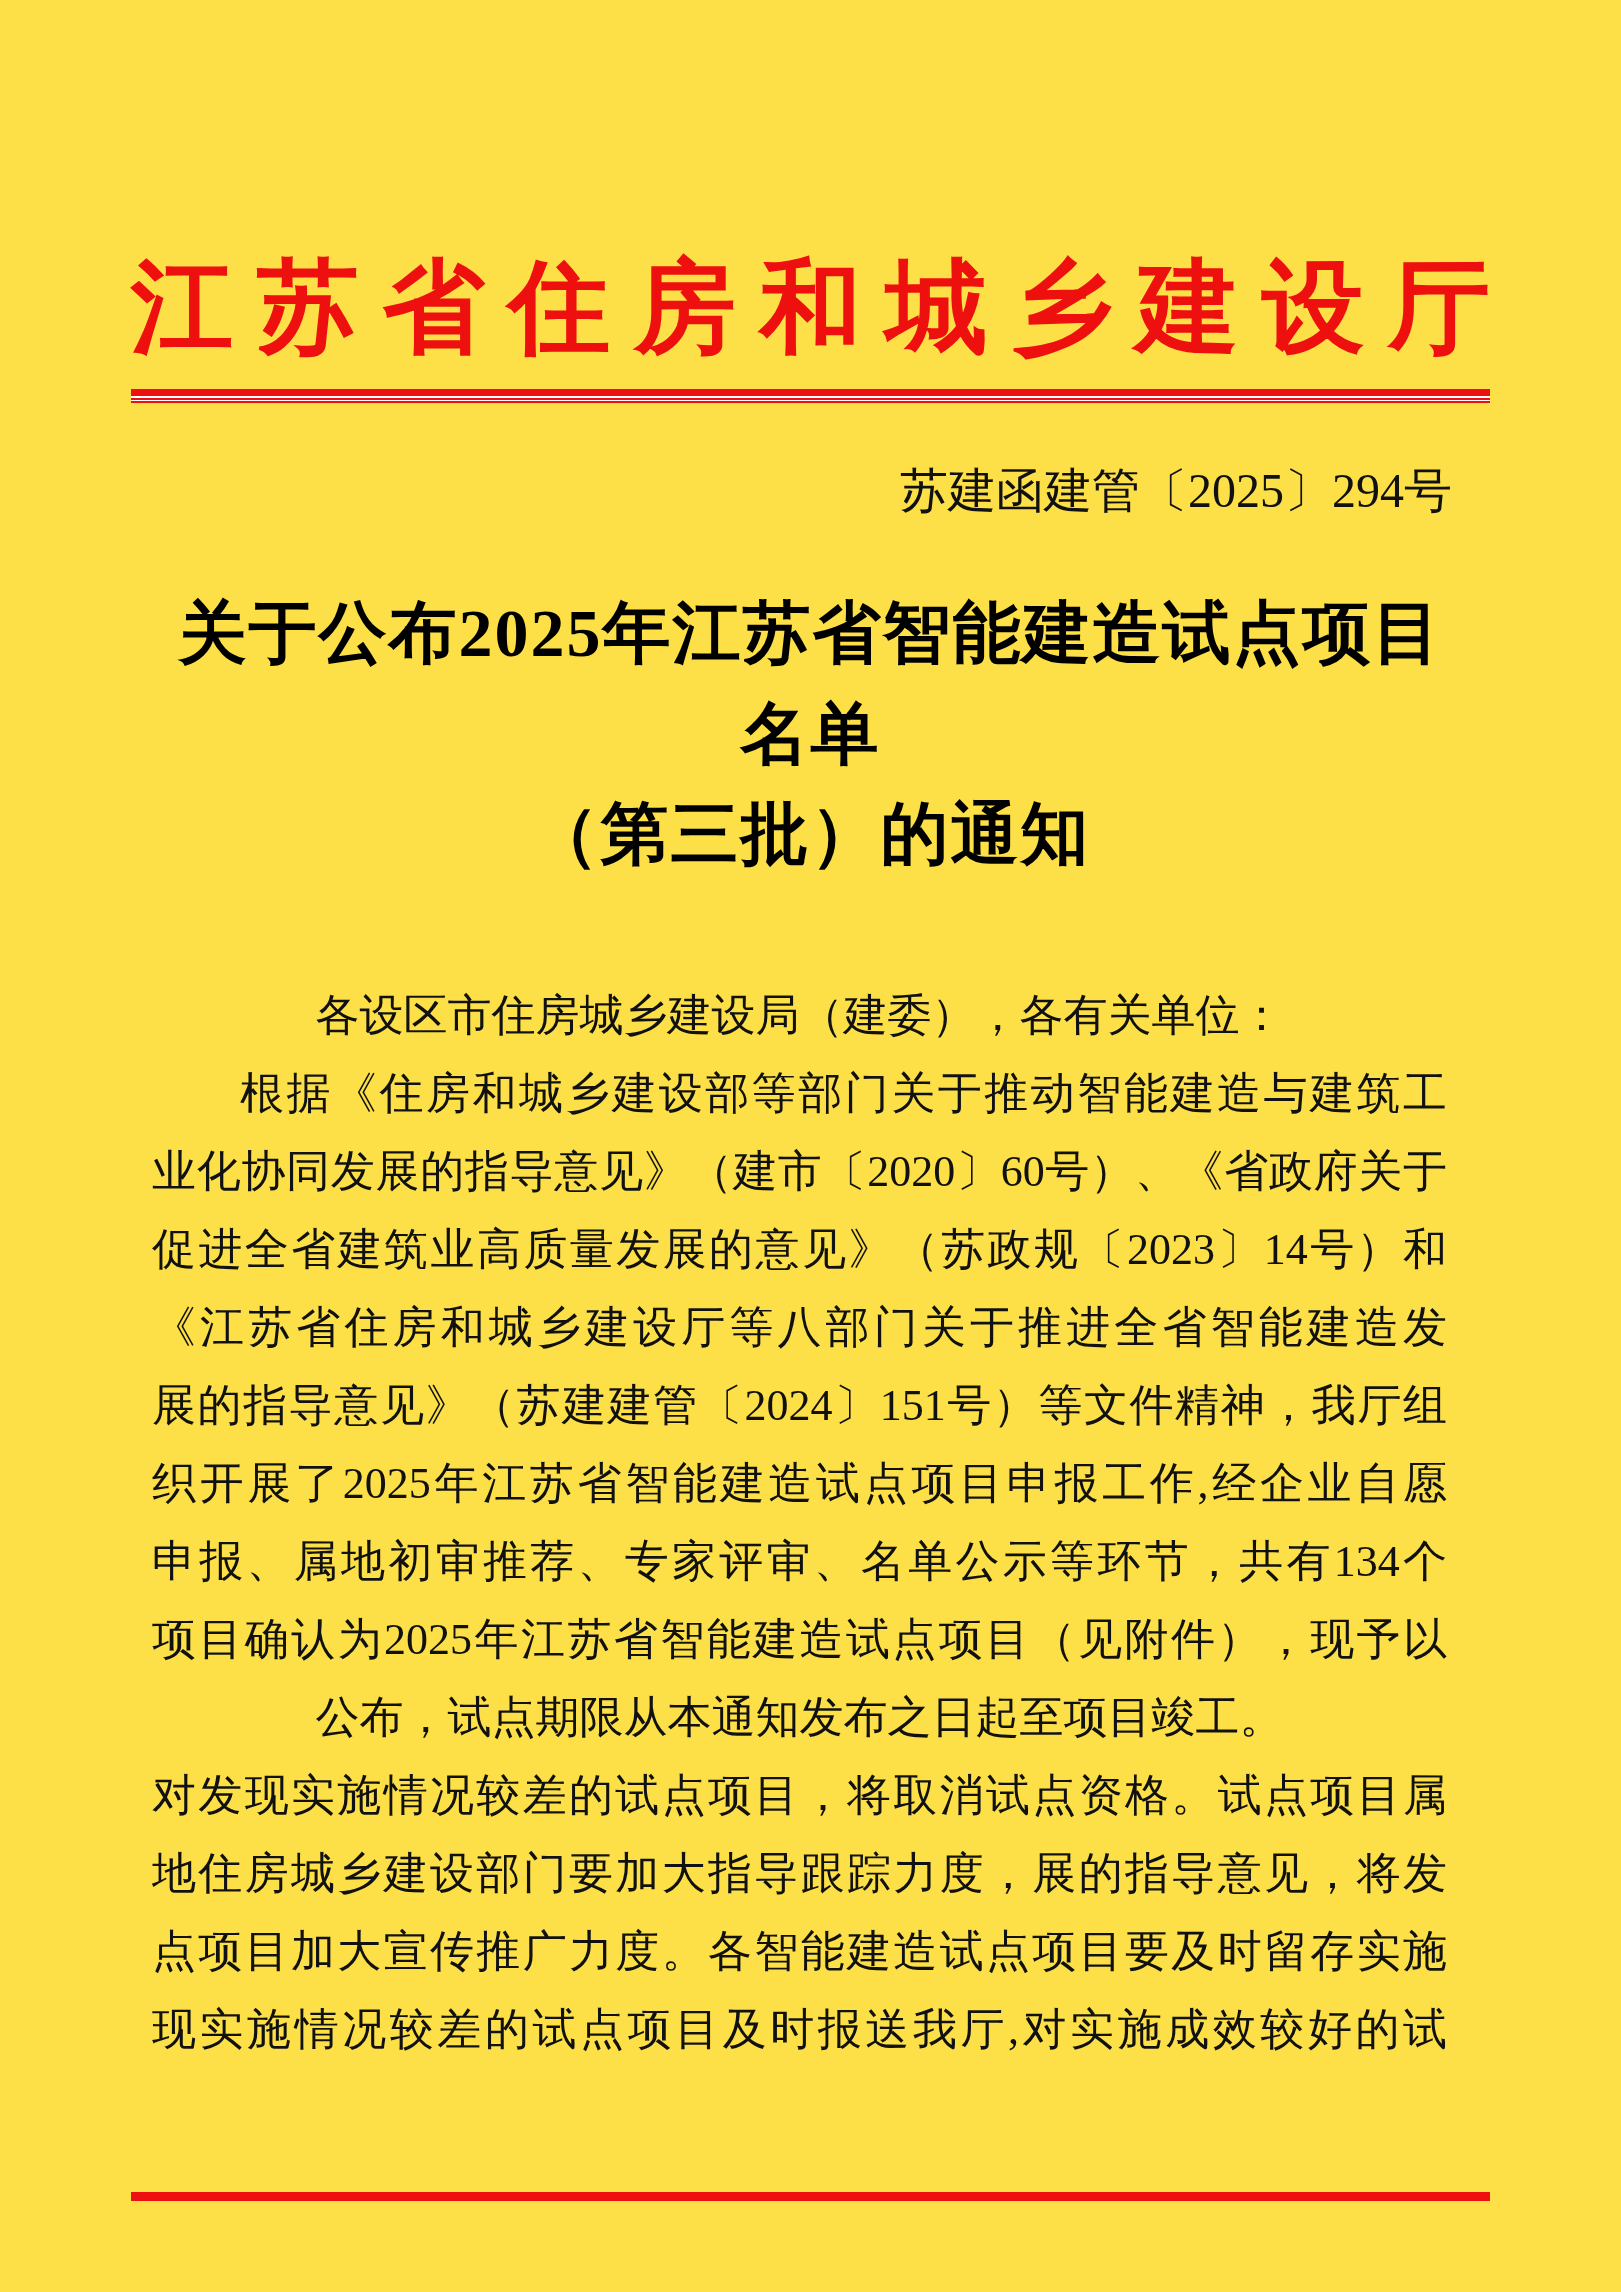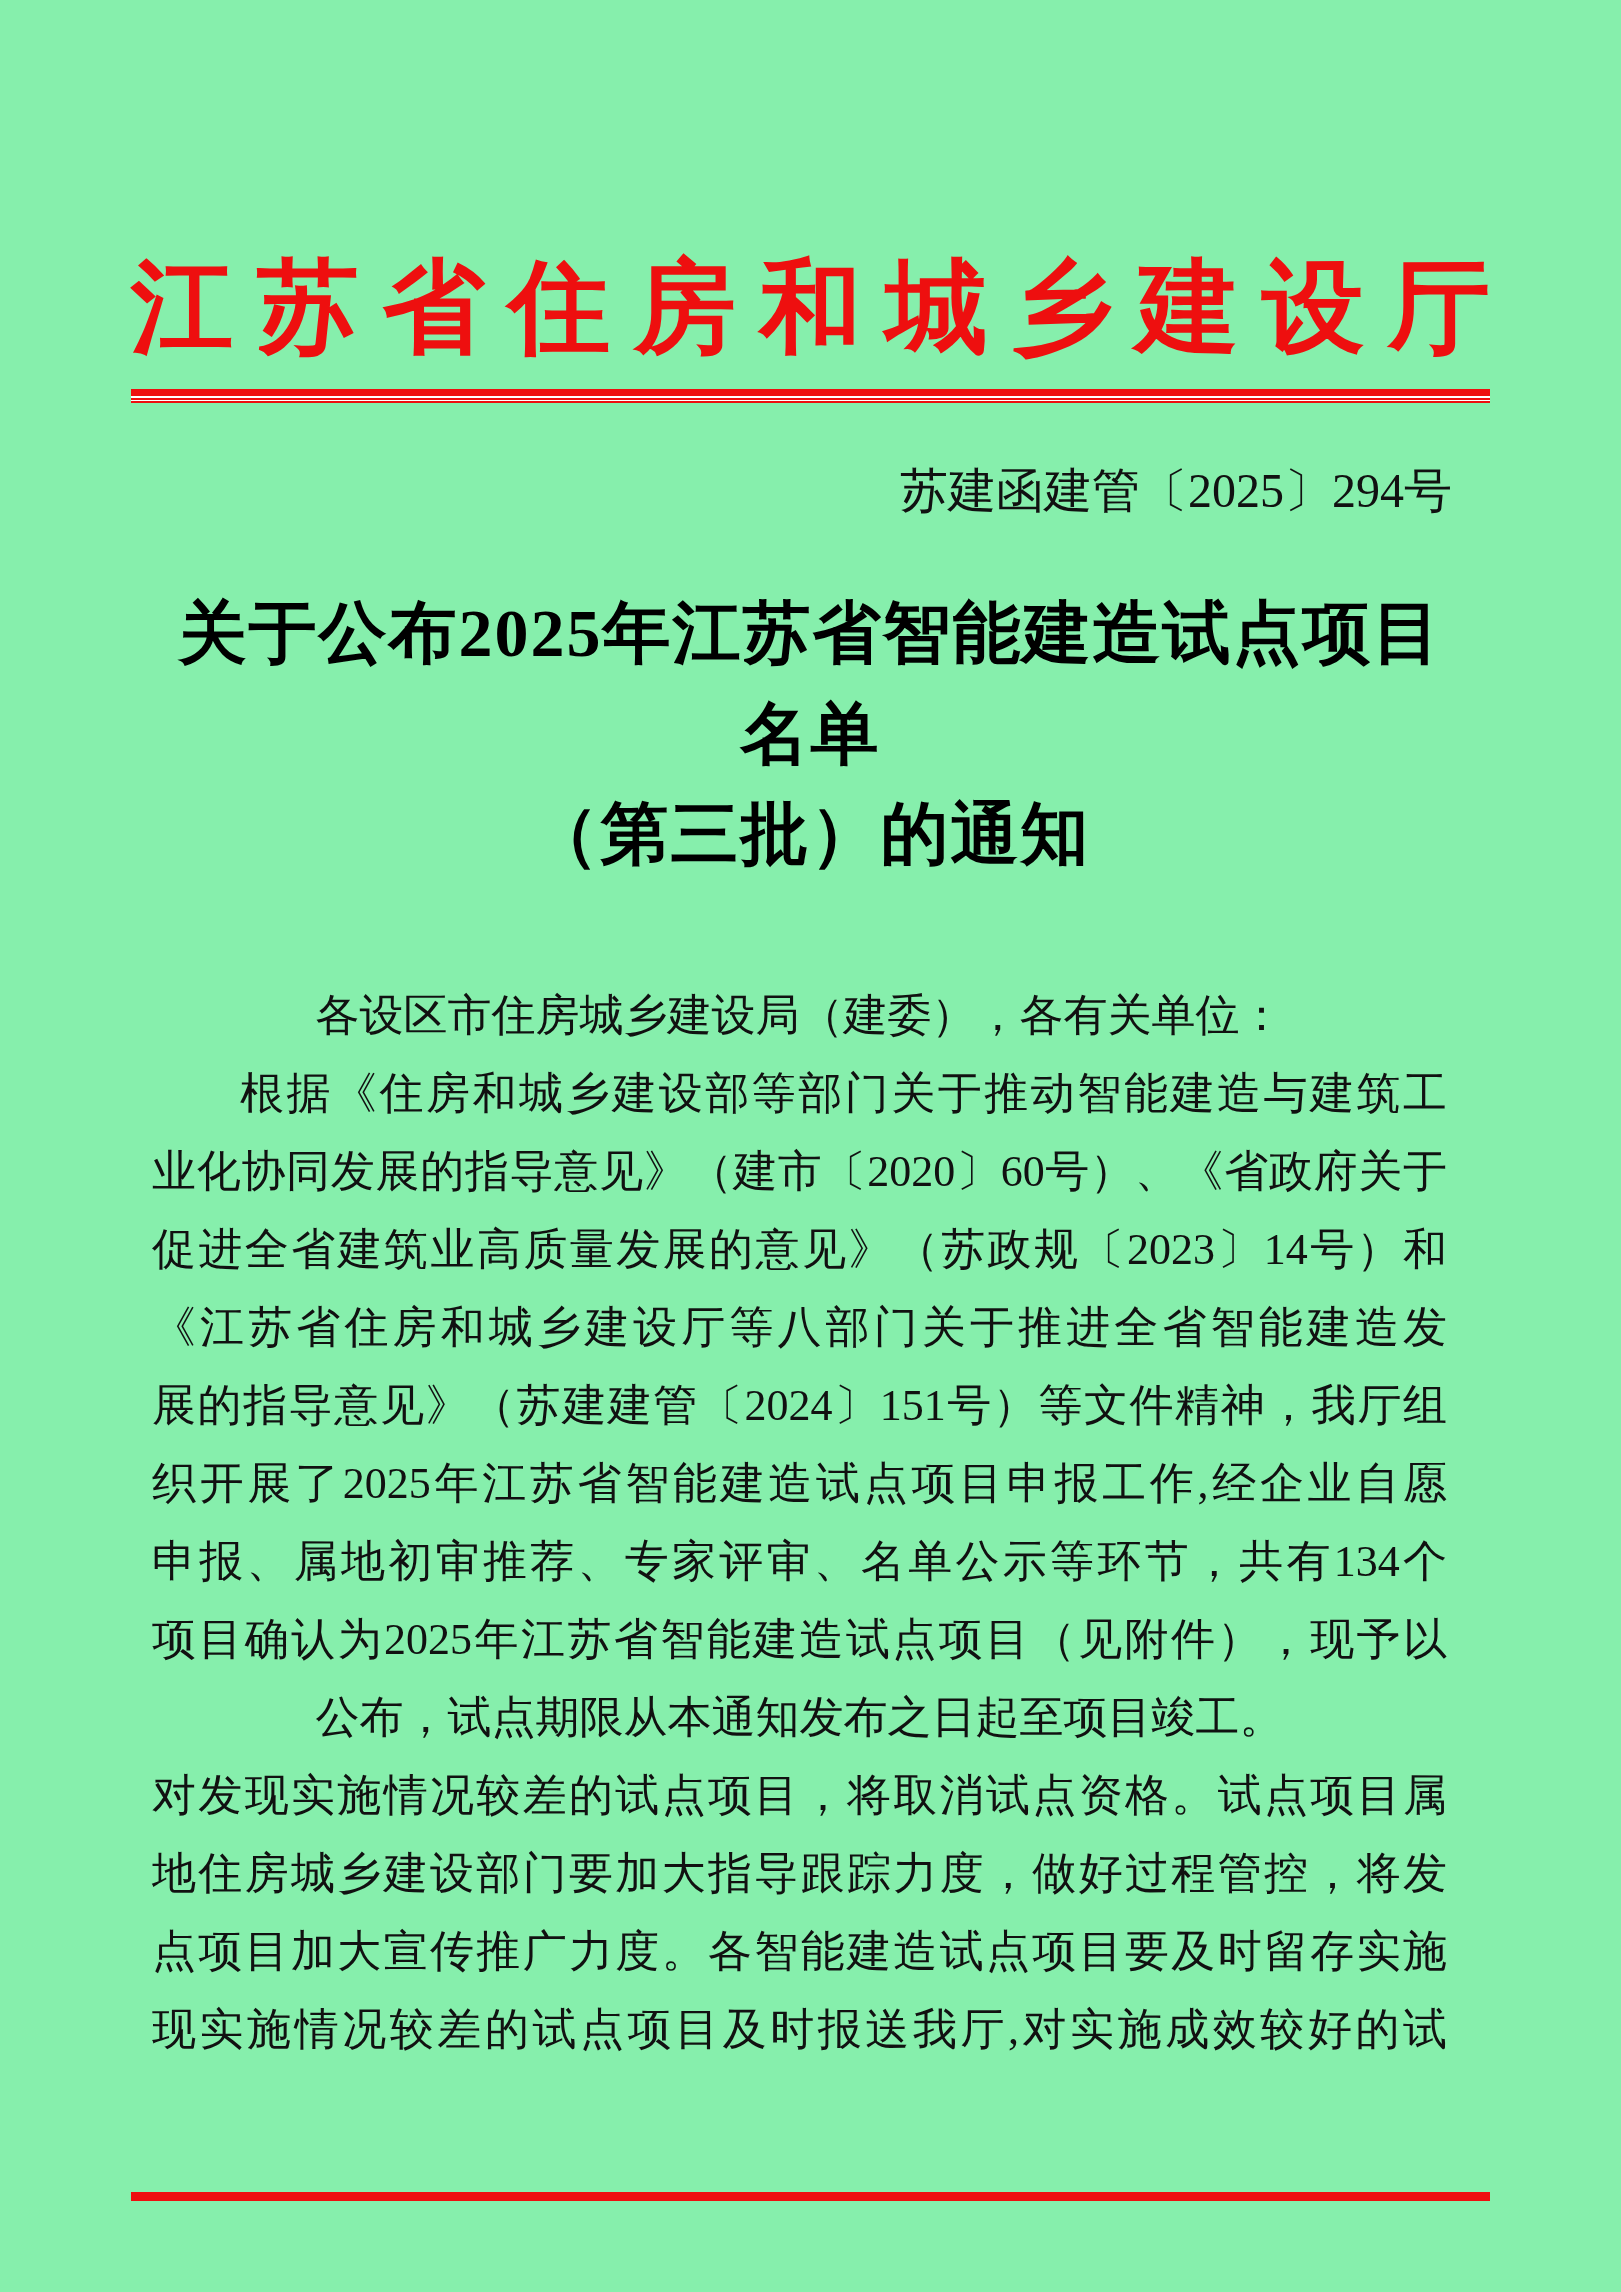--- a/index.html
+++ b/index.html
@@ -1,20 +1,20 @@
 <!DOCTYPE html>
 <html lang="zh" style="--header_red: #ee0f0f;"><head>
 <meta charset="utf-8">
 <style>
   html, body { margin: 0; padding: 0; background: #ffffff; }
   .page {
     position: relative;
     width: 1621px;
     height: 2293px;
-    background: #86efac;
+    background: #fde047;
     overflow: hidden;
     font-family: "Liberation Serif", "DejaVu Serif", serif;
     color: #1a1a1a;
   }
   
   .masthead {
     margin: 247px 131px 0 131px;
     color: var(--header_red, #ee0f0f);
     font-weight: bold;
     font-size: 102px;
@@ -99,21 +99,21 @@
     <div class="line ind just">根据《住房和城乡建设部等部门关于推动智能建造与建筑工</div>
     <div class="line just">业化协同发展的指导意见》（建市〔2020〕60号）、《省政府关于</div>
     <div class="line just">促进全省建筑业高质量发展的意见》（苏政规〔2023〕14号）和</div>
     <div class="line just">《江苏省住房和城乡建设厅等八部门关于推进全省智能建造发</div>
     <div class="line just">展的指导意见》（苏建建管〔2024〕151号）等文件精神，我厅组</div>
     <div class="line just">织开展了2025年江苏省智能建造试点项目申报工作,经企业自愿</div>
     <div class="line just">申报、属地初审推荐、专家评审、名单公示等环节，共有134个</div>
     <div class="line just">项目确认为2025年江苏省智能建造试点项目（见附件），现予以</div>
     <div class="line">公布，试点期限从本通知发布之日起至项目竣工。</div>
     <div class="line just">对发现实施情况较差的试点项目，将取消试点资格。试点项目属</div>
-    <div class="line just">地住房城乡建设部门要加大指导跟踪力度，做好过程管控，将发</div>
+    <div class="line just">地住房城乡建设部门要加大指导跟踪力度，展的指导意见，将发</div>
     <div class="line just">点项目加大宣传推广力度。各智能建造试点项目要及时留存实施</div>
     <div class="line just">现实施情况较差的试点项目及时报送我厅,对实施成效较好的试</div>
   </div>
 
   <div class="rule-bottom"></div>
 
 </div>
 
 
 </body></html>

